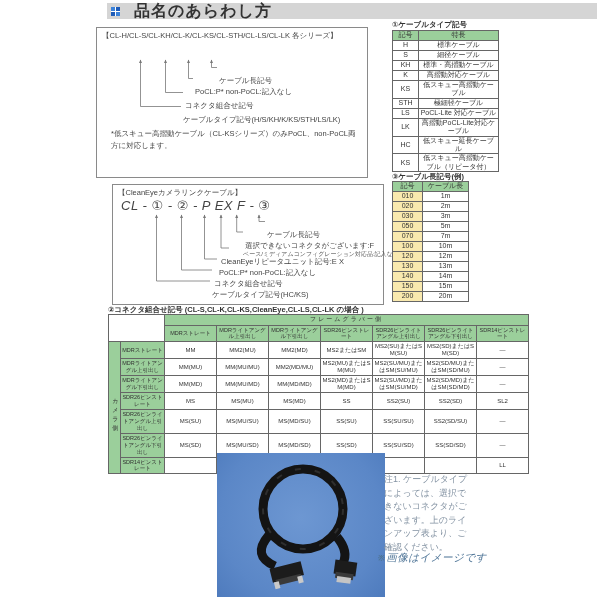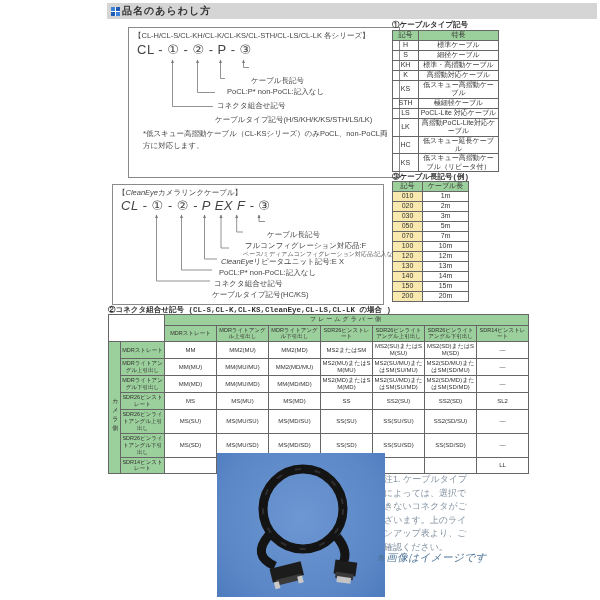--- a/index.html
+++ b/index.html
@@ -21,34 +21,34 @@
   
   .hdr{position:absolute;left:107px;top:3px;width:490px;height:16px;
     background:var(--bar-gray);display:flex;align-items:center;}
   .hdr-icon{width:9px;height:9px;margin-left:4px;display:grid;
     grid-template-columns:1fr 1fr;grid-template-rows:1fr 1fr;gap:1px;background:#fff;}
   .hdr-icon i{display:block;}
   .hdr-icon i:nth-child(1){background:var(--icon-blue-light);}
   .hdr-icon i:nth-child(2){background:var(--icon-blue-dark);}
   .hdr-icon i:nth-child(3){background:var(--icon-blue-dark);}
   .hdr-icon i:nth-child(4){background:var(--icon-blue-light);}
-  .hdr-title{font-size:10px;font-weight:bold;color:#333;margin-left:2px;letter-spacing:1px;}
+  .hdr-title{font-size:16px;font-weight:bold;color:#333;margin-left:14px;letter-spacing:1px;}
 
   
   .nbox{position:absolute;border:1px solid var(--line-gray);background:#fff;}
   .nbox-title{position:absolute;left:5px;top:3px;font-size:7.5px;color:#444;white-space:nowrap;}
   .formula{position:absolute;left:8px;font-size:13px;color:#444;white-space:nowrap;letter-spacing:0.5px;}
   .callout-label{position:absolute;font-size:7.5px;color:#444;white-space:nowrap;margin-top:12px;}
   .callout-label.small{font-size:6px;color:#555;}
   .box-svg{position:absolute;left:0;top:0;}
   .footnote{position:absolute;left:14px;top:100px;width:250px;font-size:7.5px;line-height:1.6;color:#444;}
-  .brand-italic{font-style:italic;}
-
-  
-  .tbl-label{position:absolute;font-size:7.5px;font-weight:bold;color:#333;white-space:nowrap;font-family:Liberation Mono, monospace;}
+  .brand-italic{}
+
+  
+  .tbl-label{position:absolute;font-size:7.5px;font-weight:bold;color:#333;white-space:nowrap;}
   table{border-collapse:collapse;}
   .stable{position:absolute;font-size:7px;color:#333;}
   .stable th,.stable td{border:1px solid #666;text-align:center;padding:0 2px;height:10px;line-height:1.2;}
   .stable th{background:var(--green-header);font-weight:normal;}
   .stable td.yellow{background:var(--yellow-cell);}
   .stable td.feat{padding:0 1px;}
 
   
   .combo{position:absolute;left:108px;top:314px;width:420px;table-layout:fixed;
     font-size:6px;color:#333;}
@@ -80,23 +80,22 @@
   <div class="hdr">
     <span class="hdr-icon">
         <i></i>
         <i></i>
         <i></i>
         <i></i>
       </span>
     <span class="hdr-title">品名のあらわし方</span>
   </div>
 
-  <div class="nbox" style="left:128px;top:27px;width:272px;height:151px;">
+  <div class="nbox" style="left:96px;top:27px;width:272px;height:151px;">
     <div class="nbox-title">【CL-H/CL-S/CL-KH/CL-K/CL-KS/CL-STH/CL-LS/CL-LK 各シリーズ】</div>
-    <div class="formula" style="top:14px;">CL - ① - ② - P - ③</div>
     <svg class="box-svg" width="272" height="151">
       <g stroke="#777" stroke-width="0.8" fill="none">
         <path d="M114.5,32 V39.5 H120"></path>
         <path d="M91.5,32 V50.5 H96"></path>
         <path d="M68.5,32 V64.5 H86"></path>
         <path d="M43.5,32 V78.5 H84"></path>
       </g>
       <g fill="#777">
         <path d="M113,35 L114.5,31.5 L116,35 Z"></path>
         <path d="M90,35 L91.5,31.5 L93,35 Z"></path>
@@ -126,21 +125,21 @@
       <g fill="#777">
         <path d="M144.5,33 L146,29.5 L147.5,33 Z"></path>
         <path d="M122.2,33 L123.7,29.5 L125.2,33 Z"></path>
         <path d="M106.5,33 L108,29.5 L109.5,33 Z"></path>
         <path d="M90,33 L91.5,29.5 L93,33 Z"></path>
         <path d="M67,33 L68.5,29.5 L70,33 Z"></path>
         <path d="M42,33 L43.5,29.5 L45,33 Z"></path>
       </g>
     </svg>
     <div class="callout-label" style="left:154px;top:33px;">ケーブル長記号</div>
-    <div class="callout-label" style="left:132px;top:43.5px;">フルコンフィグレーション対応品:F</div>
+    <div class="callout-label" style="left:132px;top:43.5px;">選択できないコネクタがございます:F</div>
     <div class="callout-label small" style="left:130px;top:53px;">ベース/ミディアムコンフィグレーション対応品:記入なし</div>
     <div class="callout-label" style="left:108px;top:59.5px;"><span class="brand-italic">CleanEye</span><span>リピータユニット記号:E X</span></div>
     <div class="callout-label" style="left:106px;top:70.5px;">PoCL:P*  non-PoCL:記入なし</div>
     <div class="callout-label" style="left:101px;top:81.5px;">コネクタ組合せ記号</div>
     <div class="callout-label" style="left:99px;top:92.5px;">ケーブルタイプ記号(HC/KS)</div>
   </div>
 
   <div class="tbl-label" style="left:392px;top:20px;">①ケーブルタイプ記号</div>
   <table class="stable" id="type-table" style="left:392px;top:30px;">
     <colgroup>

